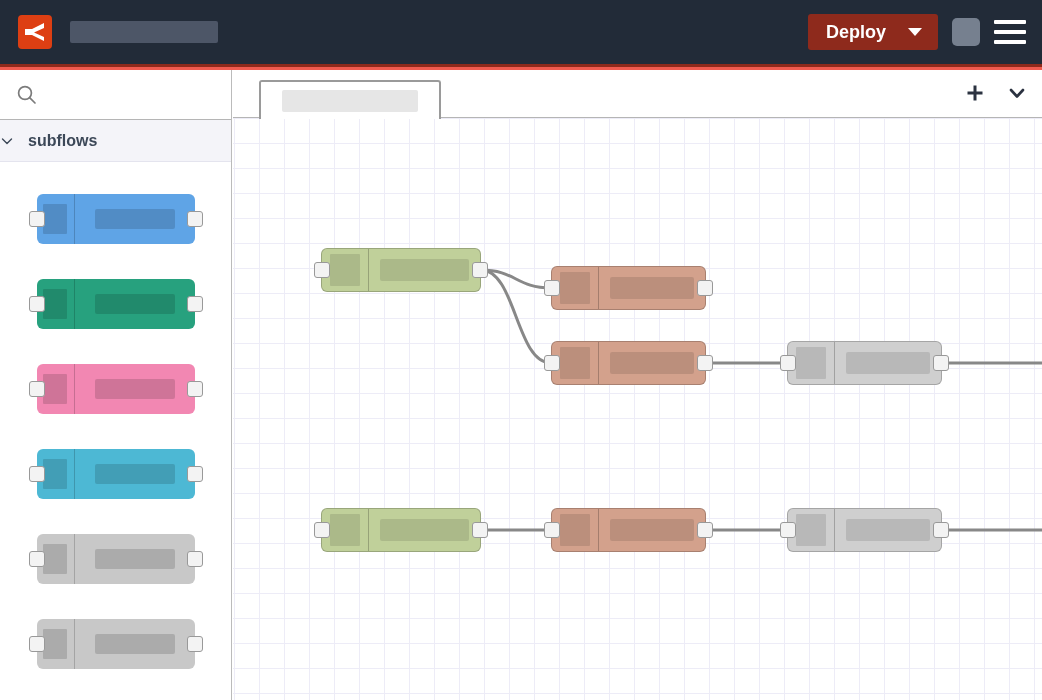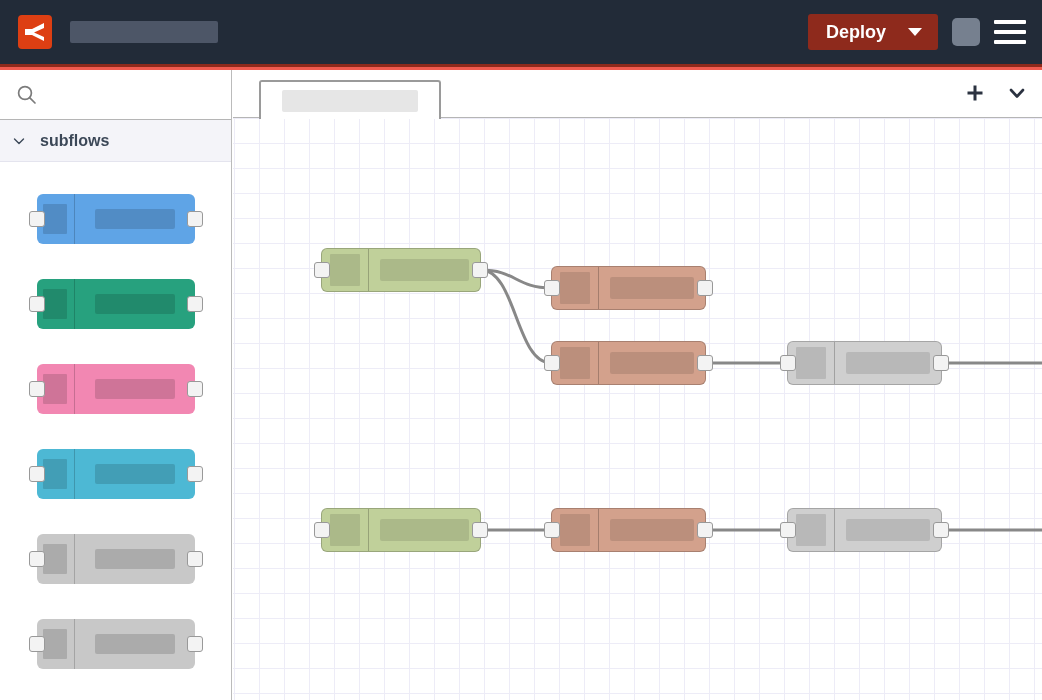--- a/index.html
+++ b/index.html
@@ -62,21 +62,21 @@
     position: absolute; left: 0; top: 70px; width: 232px; height: 630px;
     background: #fff; border-right: 1px solid #bbb; overflow: hidden;
   }
   .palette-search {
     height: 50px; border-bottom: 1px solid #b5b5b5;
     display: flex; align-items: center; padding-left: 16px;
   }
   .search-icon { width: 22px; height: 22px; }
   .palette-category {
     height: 42px; background: #f4f4f9; border-bottom: 1px solid #e4e4ee;
-    display: flex; align-items: center; padding-left: 12px; gap: 14px;
+    display: flex; align-items: center; padding-left: 0; gap: 14px;
     cursor: pointer;
   }
   .cat-chevron { width: 14px; height: 14px; }
   .cat-label {
     font-size: 16px; font-weight: bold; color: #3c4858;
     font-family: "Liberation Sans", sans-serif;
   }
   .palette-list { padding-top: 14px; }
   .palette-node-wrap {
     position: relative; height: 85px; display: flex;

